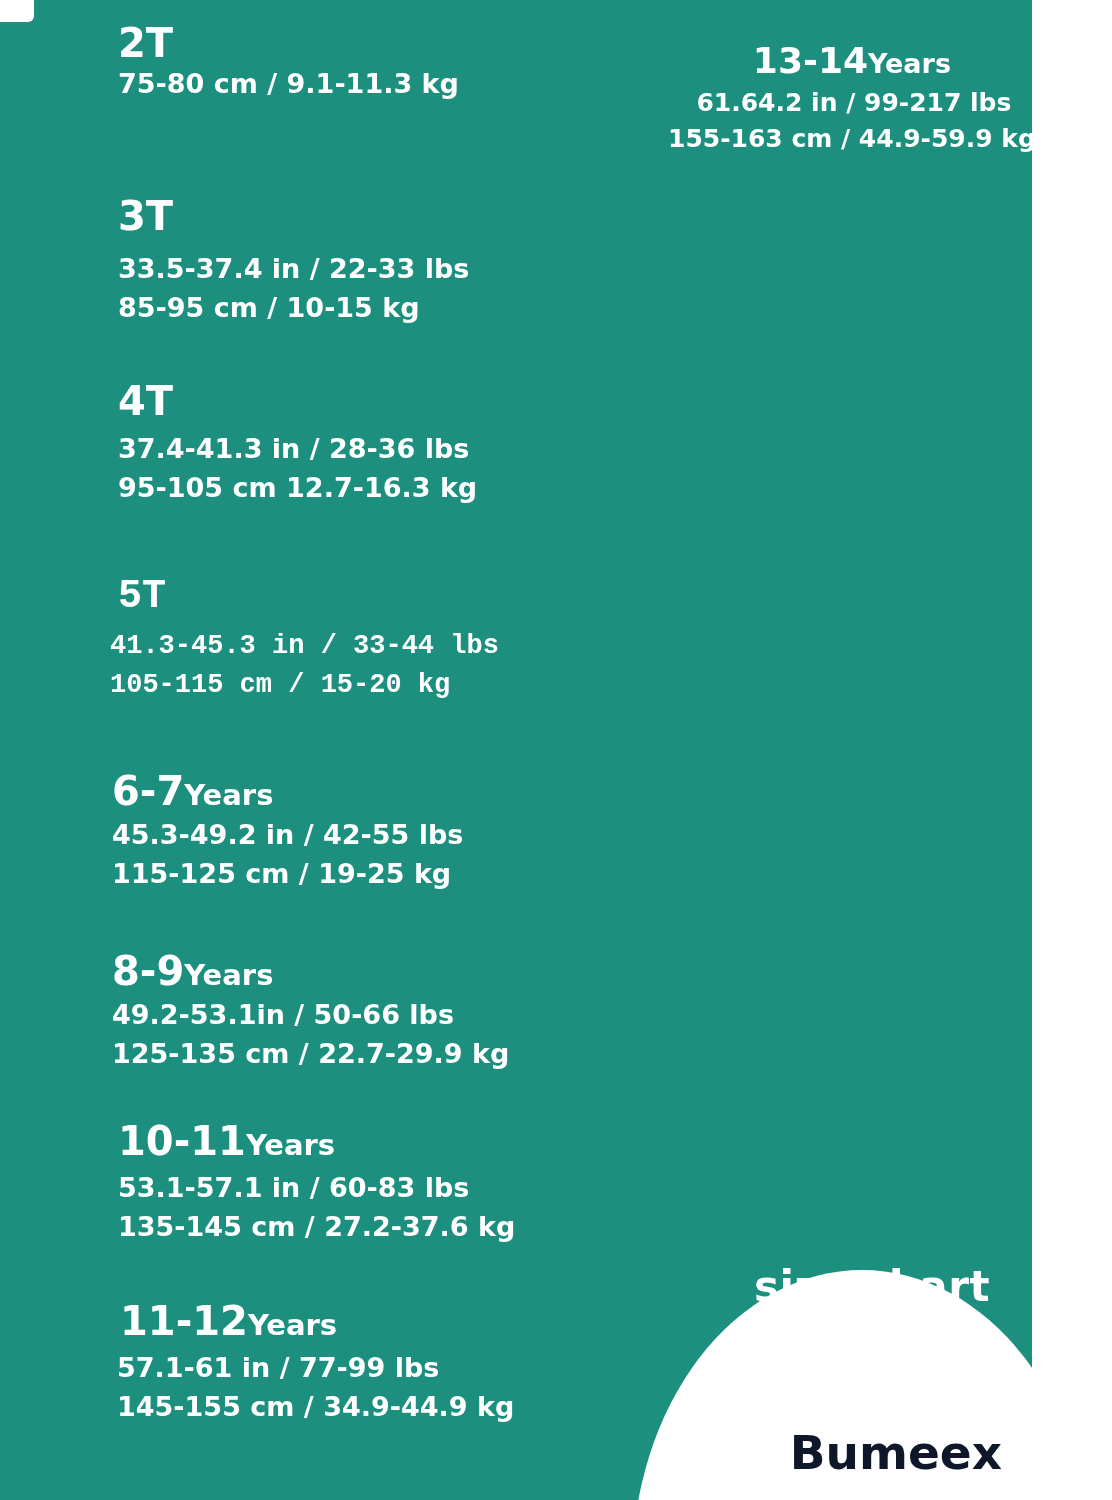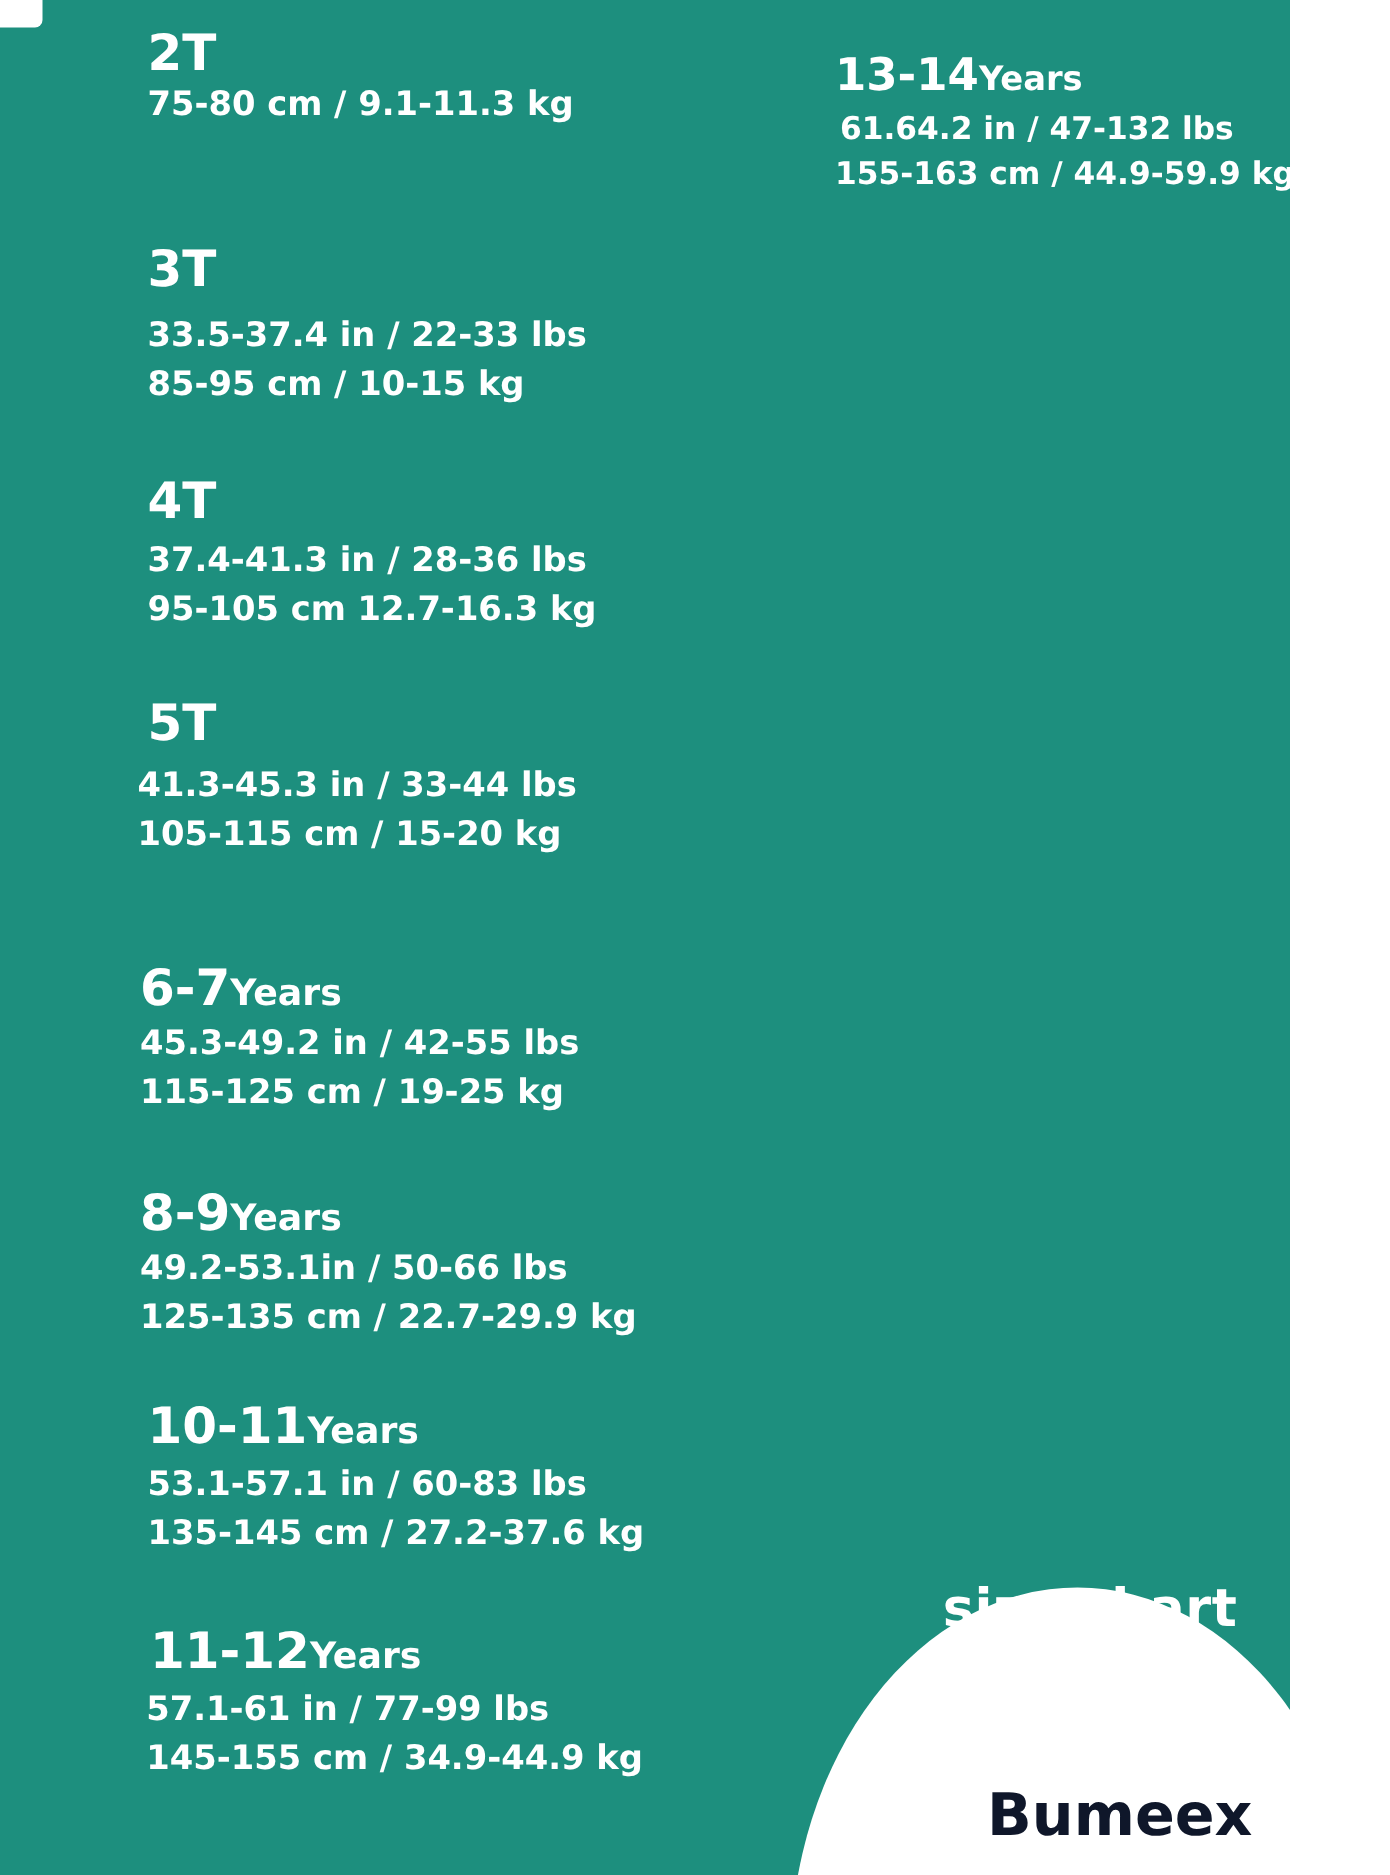--- a/index.html
+++ b/index.html
@@ -125,21 +125,21 @@
       <div class="size-line" style="margin-top:12px;">33.5-37.4 in /  22-33 lbs</div>
       <div class="size-line">85-95 cm / 10-15 kg</div>
     </div>
 
     <div class="size-block" style="left:118px; top:380px;">
       <div class="size-label"><span class="big">4T</span><span class="unit"></span></div>
       <div class="size-line" style="margin-top:7px;">37.4-41.3 in / 28-36 lbs</div>
       <div class="size-line">95-105 cm  12.7-16.3 kg</div>
     </div>
 
-    <div class="size-block" style="left:110px; top:558px;">
+    <div class="size-block" style="left:110px; top:576px;font-family:Liberation Mono, monospace;">
       <div class="size-label" style="padding-left:8px;"><span class="big">5T</span><span class="unit"></span></div>
       <div class="size-line" style="margin-top:9px;"> 41.3-45.3 in /  33-44 lbs</div>
       <div class="size-line">105-115 cm / 15-20 kg</div>
     </div>
 
     <div class="size-block" style="left:112px; top:770px;">
       <div class="size-label"><span class="big">6-7</span><span class="unit">Years</span></div>
       <div class="size-line" style="margin-top:3px;">45.3-49.2 in /  42-55 lbs</div>
       <div class="size-line">115-125 cm / 19-25 kg</div>
     </div>
@@ -158,23 +158,23 @@
 
     <div class="size-block" style="left:120px; top:1300px;">
       <div class="size-label"><span class="big">11-12</span><span class="unit">Years</span></div>
       <div class="size-line" style="margin-top:6px; margin-left:-3px;">57.1-61 in /  77-99 lbs</div>
       <div class="size-line" style="margin-left:-3px;">145-155 cm / 34.9-44.9 kg</div>
     </div>
 
   </div>
 
   <div class="col-right">
-    <div class="size-block" style="left:48px; top:42px;">
+    <div class="size-block" style="left:48px; top:42px;text-align:center;">
       <div class="size-label r-label"><span class="big">13-14</span><span class="unit">Years</span></div>
-      <div class="size-line r-line" style="margin-top:5px; margin-left:4px;">61.64.2 in /  47-132 lbs</div>
+      <div class="size-line r-line" style="margin-top:5px; margin-left:4px;">61.64.2 in /  99-217 lbs</div>
       <div class="size-line r-line" style="margin-left:0px;">155-163 cm / 44.9-59.9 kg</div>
     </div>
   </div>
 
   <div class="size-chart-title">size chart</div>
 
   <div class="brand-swoosh"></div>
   <div class="brand-name">Bumeex</div>
 
 </div>

